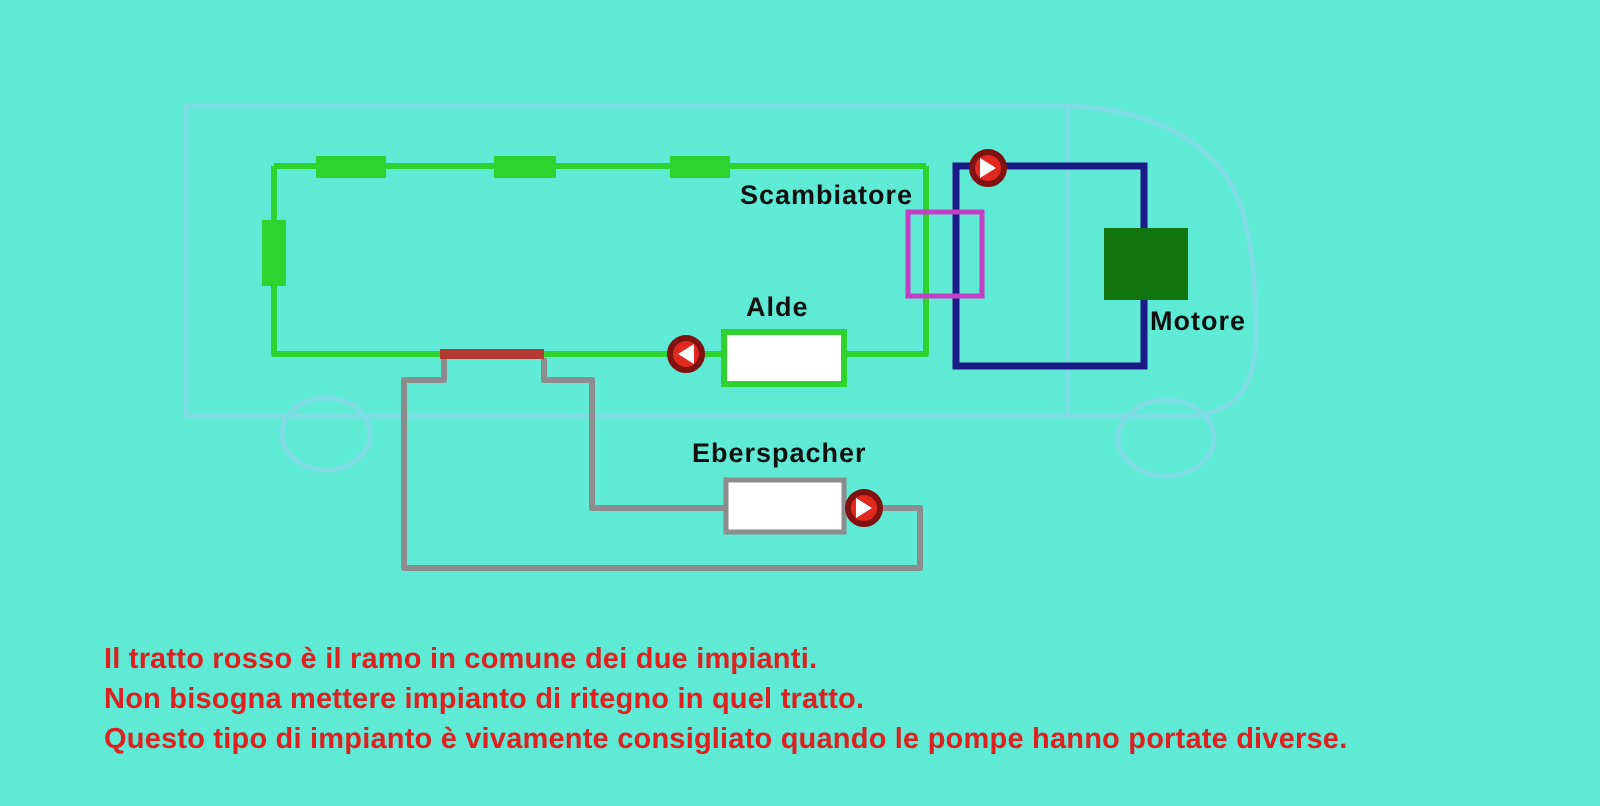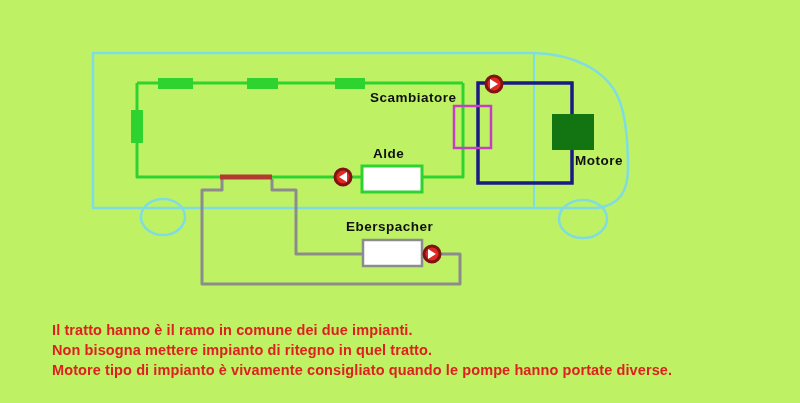--- a/index.html
+++ b/index.html
@@ -1,17 +1,17 @@
 <!DOCTYPE html>
 <html><head>
 <meta charset="utf-8">
 <style>
   html,body{margin:0;padding:0;background:#fff;}
   .canvas{
-    position:relative;width:800px;height:403px;background:#bef264;overflow:hidden;
+    position:relative;width:800px;height:403px;background:#5eead4;overflow:hidden;
     font-family:"Liberation Sans",sans-serif;
   }
   svg.diagram{position:absolute;left:0;top:0;}
   .dlabel{
     font-family:"Liberation Sans",sans-serif;
     font-weight:bold;font-size:13.5px;fill:#101010;letter-spacing:0.5px;
   }
   .notes{
     position:absolute;left:52px;top:320px;width:740px;
     color:#DE2020;font-weight:bold;font-size:14.5px;line-height:20px;
@@ -65,18 +65,18 @@
       <polygon points="428,249 428,259 436,254" fill="#ffffff"></polygon>
     </g>
 
     <text class="dlabel" x="370" y="102">Scambiatore</text>
     <text class="dlabel" x="373" y="158">Alde</text>
     <text class="dlabel" x="346" y="231">Eberspacher</text>
     <text class="dlabel" x="575" y="165">Motore</text>
   </svg>
 
   <div class="notes">
-    <p>Il tratto hanno è il ramo in comune dei due impianti.</p>
+    <p>Il tratto rosso è il ramo in comune dei due impianti.</p>
     <p>Non bisogna mettere impianto di ritegno in quel tratto.</p>
-    <p>Motore tipo di impianto è vivamente consigliato quando le pompe hanno portate diverse.</p>
+    <p>Questo tipo di impianto è vivamente consigliato quando le pompe hanno portate diverse.</p>
   </div>
 
 </div>
 
 </body></html>

